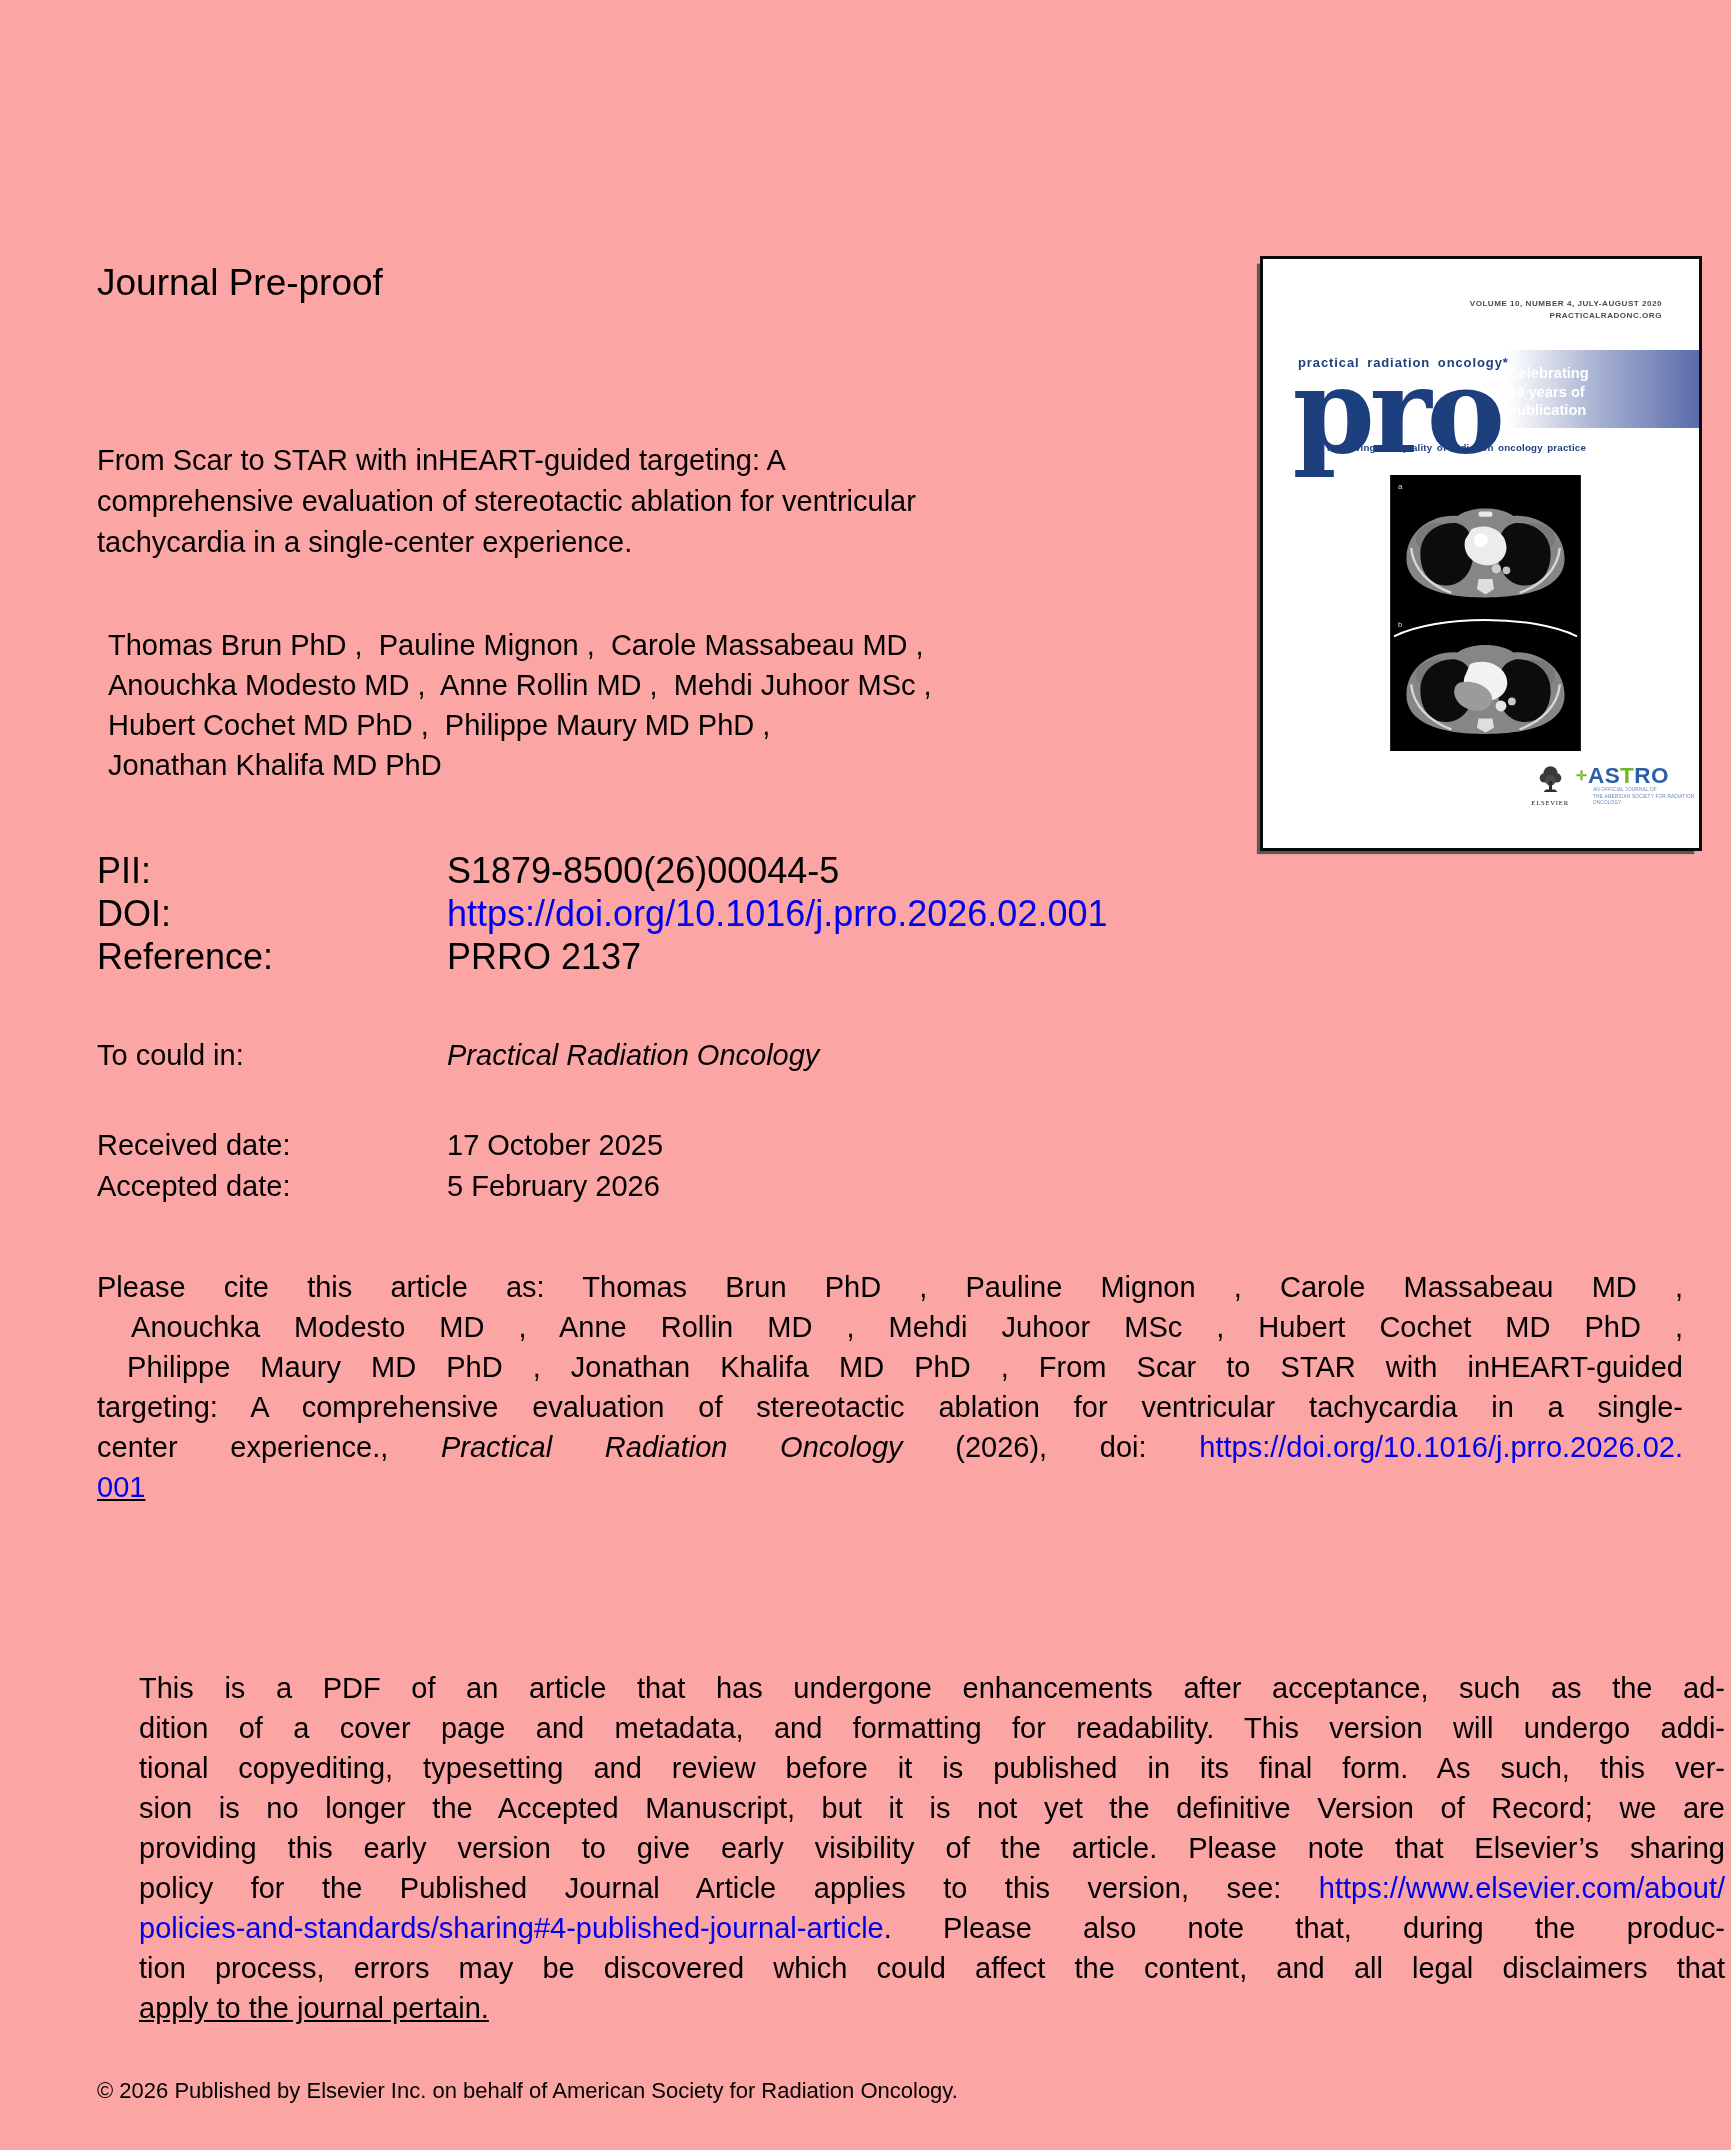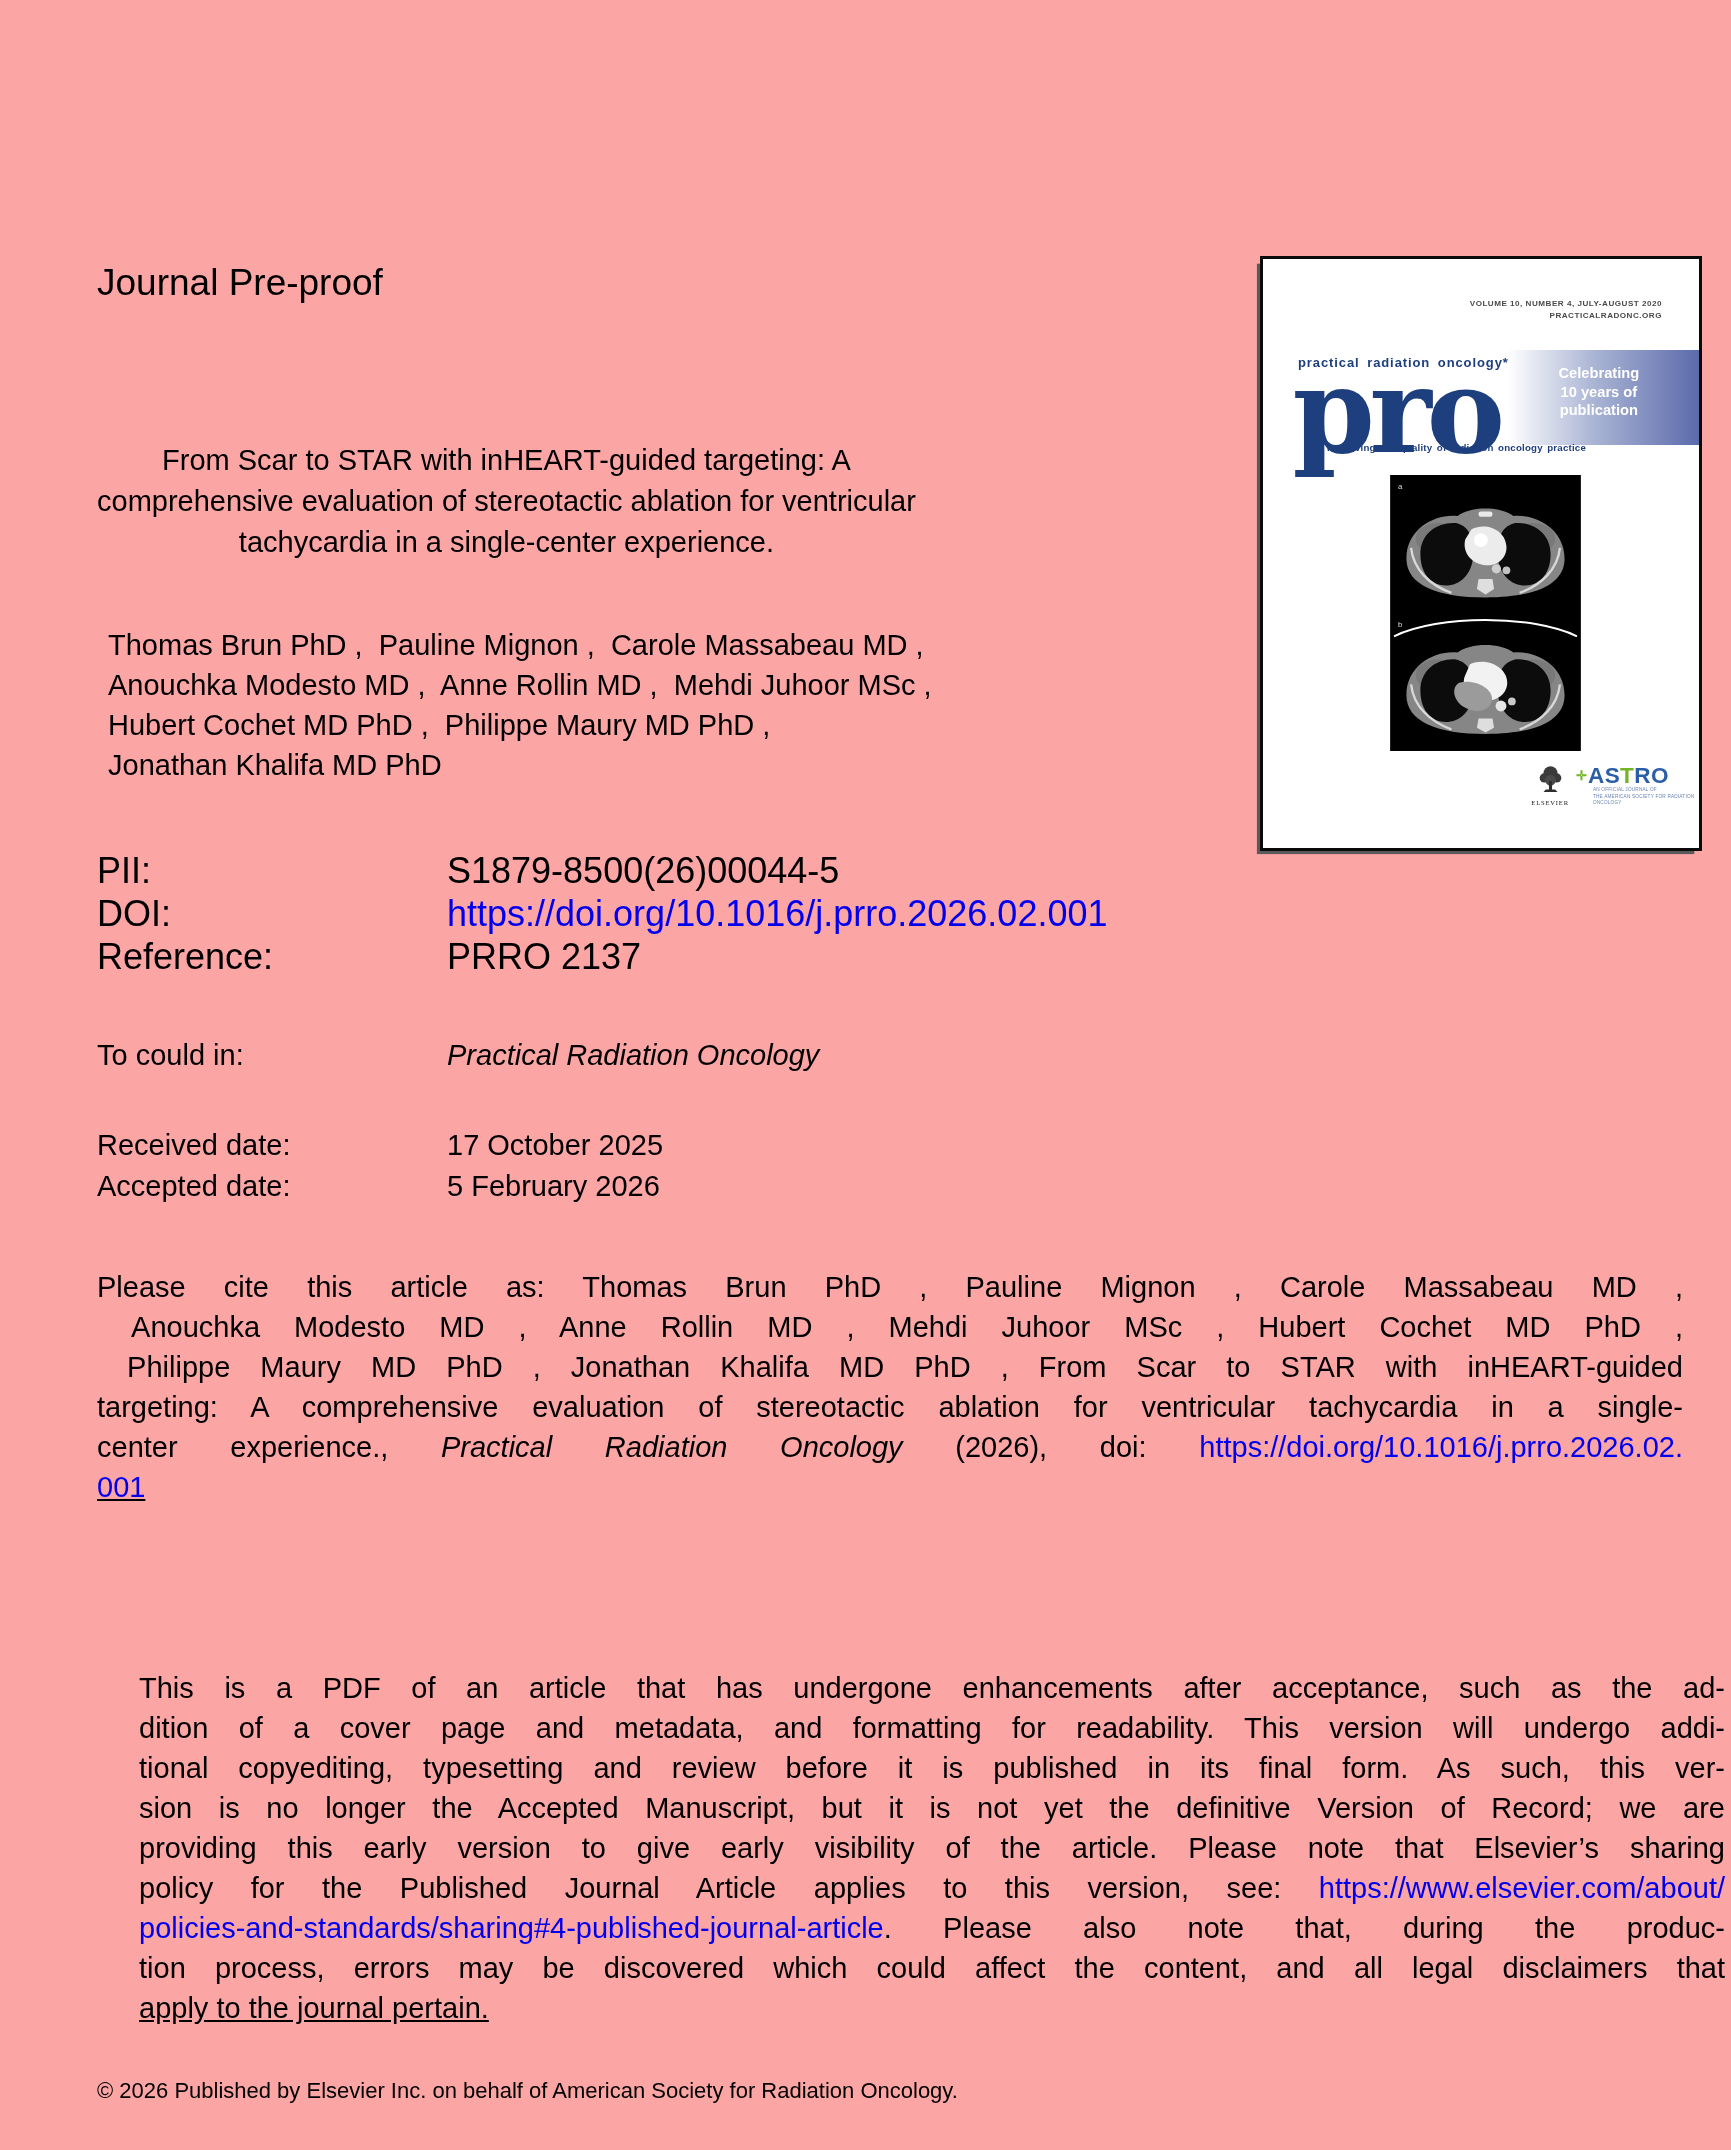--- a/index.html
+++ b/index.html
@@ -2,21 +2,21 @@
 <html style="font-size:12.4px"><head>
 <meta charset="utf-8">
 <style>
   html,body{margin:0;padding:0;background:#ffffff;}
   .page{position:relative;width:1731px;height:2151px;background:#fca5a5;
         font-family:"Liberation Sans",sans-serif;color:#000;overflow:hidden;}
 
   .h-title{position:absolute;left:97px;top:262px;font-size:37px;letter-spacing:0;}
 
   
-  .title-block{position:absolute;left:97px;top:440px;font-size:29px;line-height:41px;text-align:center;}
+  .title-block{position:absolute;left:97px;top:440px;font-size:29px;line-height:41px;}
   .authors-block{position:absolute;left:108px;top:625px;font-size:29px;line-height:40px;}
   .pline{white-space:pre;}
 
   .meta-block{position:absolute;left:97px;top:850px;font-size:36px;}
   .appear-block{position:absolute;left:97px;top:1039px;font-size:29px;}
   .dates-block{position:absolute;left:97px;top:1129px;font-size:29px;}
   .meta-row{display:flex;height:43px;align-items:baseline;}
   .dates-block .meta-row{height:41px;}
   .meta-label{display:inline-block;width:350px;flex:0 0 350px;}
 
@@ -33,23 +33,23 @@
   
   .cover{position:absolute;left:1260px;top:256px;width:442px;height:595px;
          background:#fff;border:3.1px solid #0a0a0a;box-sizing:border-box;
          box-shadow:-5.4px 5.4px 0 -2.3px #5a5a5a;}
   .issue{position:absolute;right:37px;top:39px;text-align:right;
          font-size:8.1px;line-height:12.4px;letter-spacing:0.5px;color:#4a4a4a;font-weight:bold;}
   .brand-small{position:absolute;left:35px;top:96px;color:#1e3f7d;font-size:13px;
          font-weight:bold;letter-spacing:0.9px;word-spacing:3.1px;}
   .brand-large{position:absolute;left:29.5px;top:93px;color:#1e3f7d;font-size:118px;line-height:1;
          font-family:"DejaVu Serif","Liberation Serif",serif;font-weight:bold;letter-spacing:-5.4px;}
-  .banner{position:absolute;left:245px;right:0;top:91px;height:95px;box-sizing:border-box;
+  .banner{position:absolute;left:245px;right:0;top:91px;height:78px;box-sizing:border-box;
          background:linear-gradient(90deg, rgba(235,238,246,0) 0%, #aab4d4 45%, #5b6bab 100%);
-         color:#fff;font-weight:bold;font-size:14.7px;line-height:18.6px;text-align:center;
+         color:#fff;font-weight:bold;font-size:14.7px;line-height:18.6px;text-align:left;
          padding:14px 9.3px 0 0;}
   .tagline{position:absolute;left:64px;top:183px;color:#1e3f7d;font-size:9.7px;
          font-weight:bold;letter-spacing:0.2px;word-spacing:1.6px;}
   .ct{position:absolute;left:127px;top:216px;width:191px;height:276px;}
   .logos{position:absolute;left:266px;top:505px;display:flex;align-items:flex-start;}
   .elsevier{width:51px;text-align:center;color:#222;}
   .elsevier-label{font-family:"Liberation Serif",serif;font-size:6.6px;letter-spacing:0.8px;margin-top:0.8px;}
   .astro{margin-left:4.7px;}
   .astro-row{display:flex;align-items:center;font-weight:bold;font-size:22.5px;
          font-family:"Liberation Sans",sans-serif;letter-spacing:0.4px;line-height:23px;}

